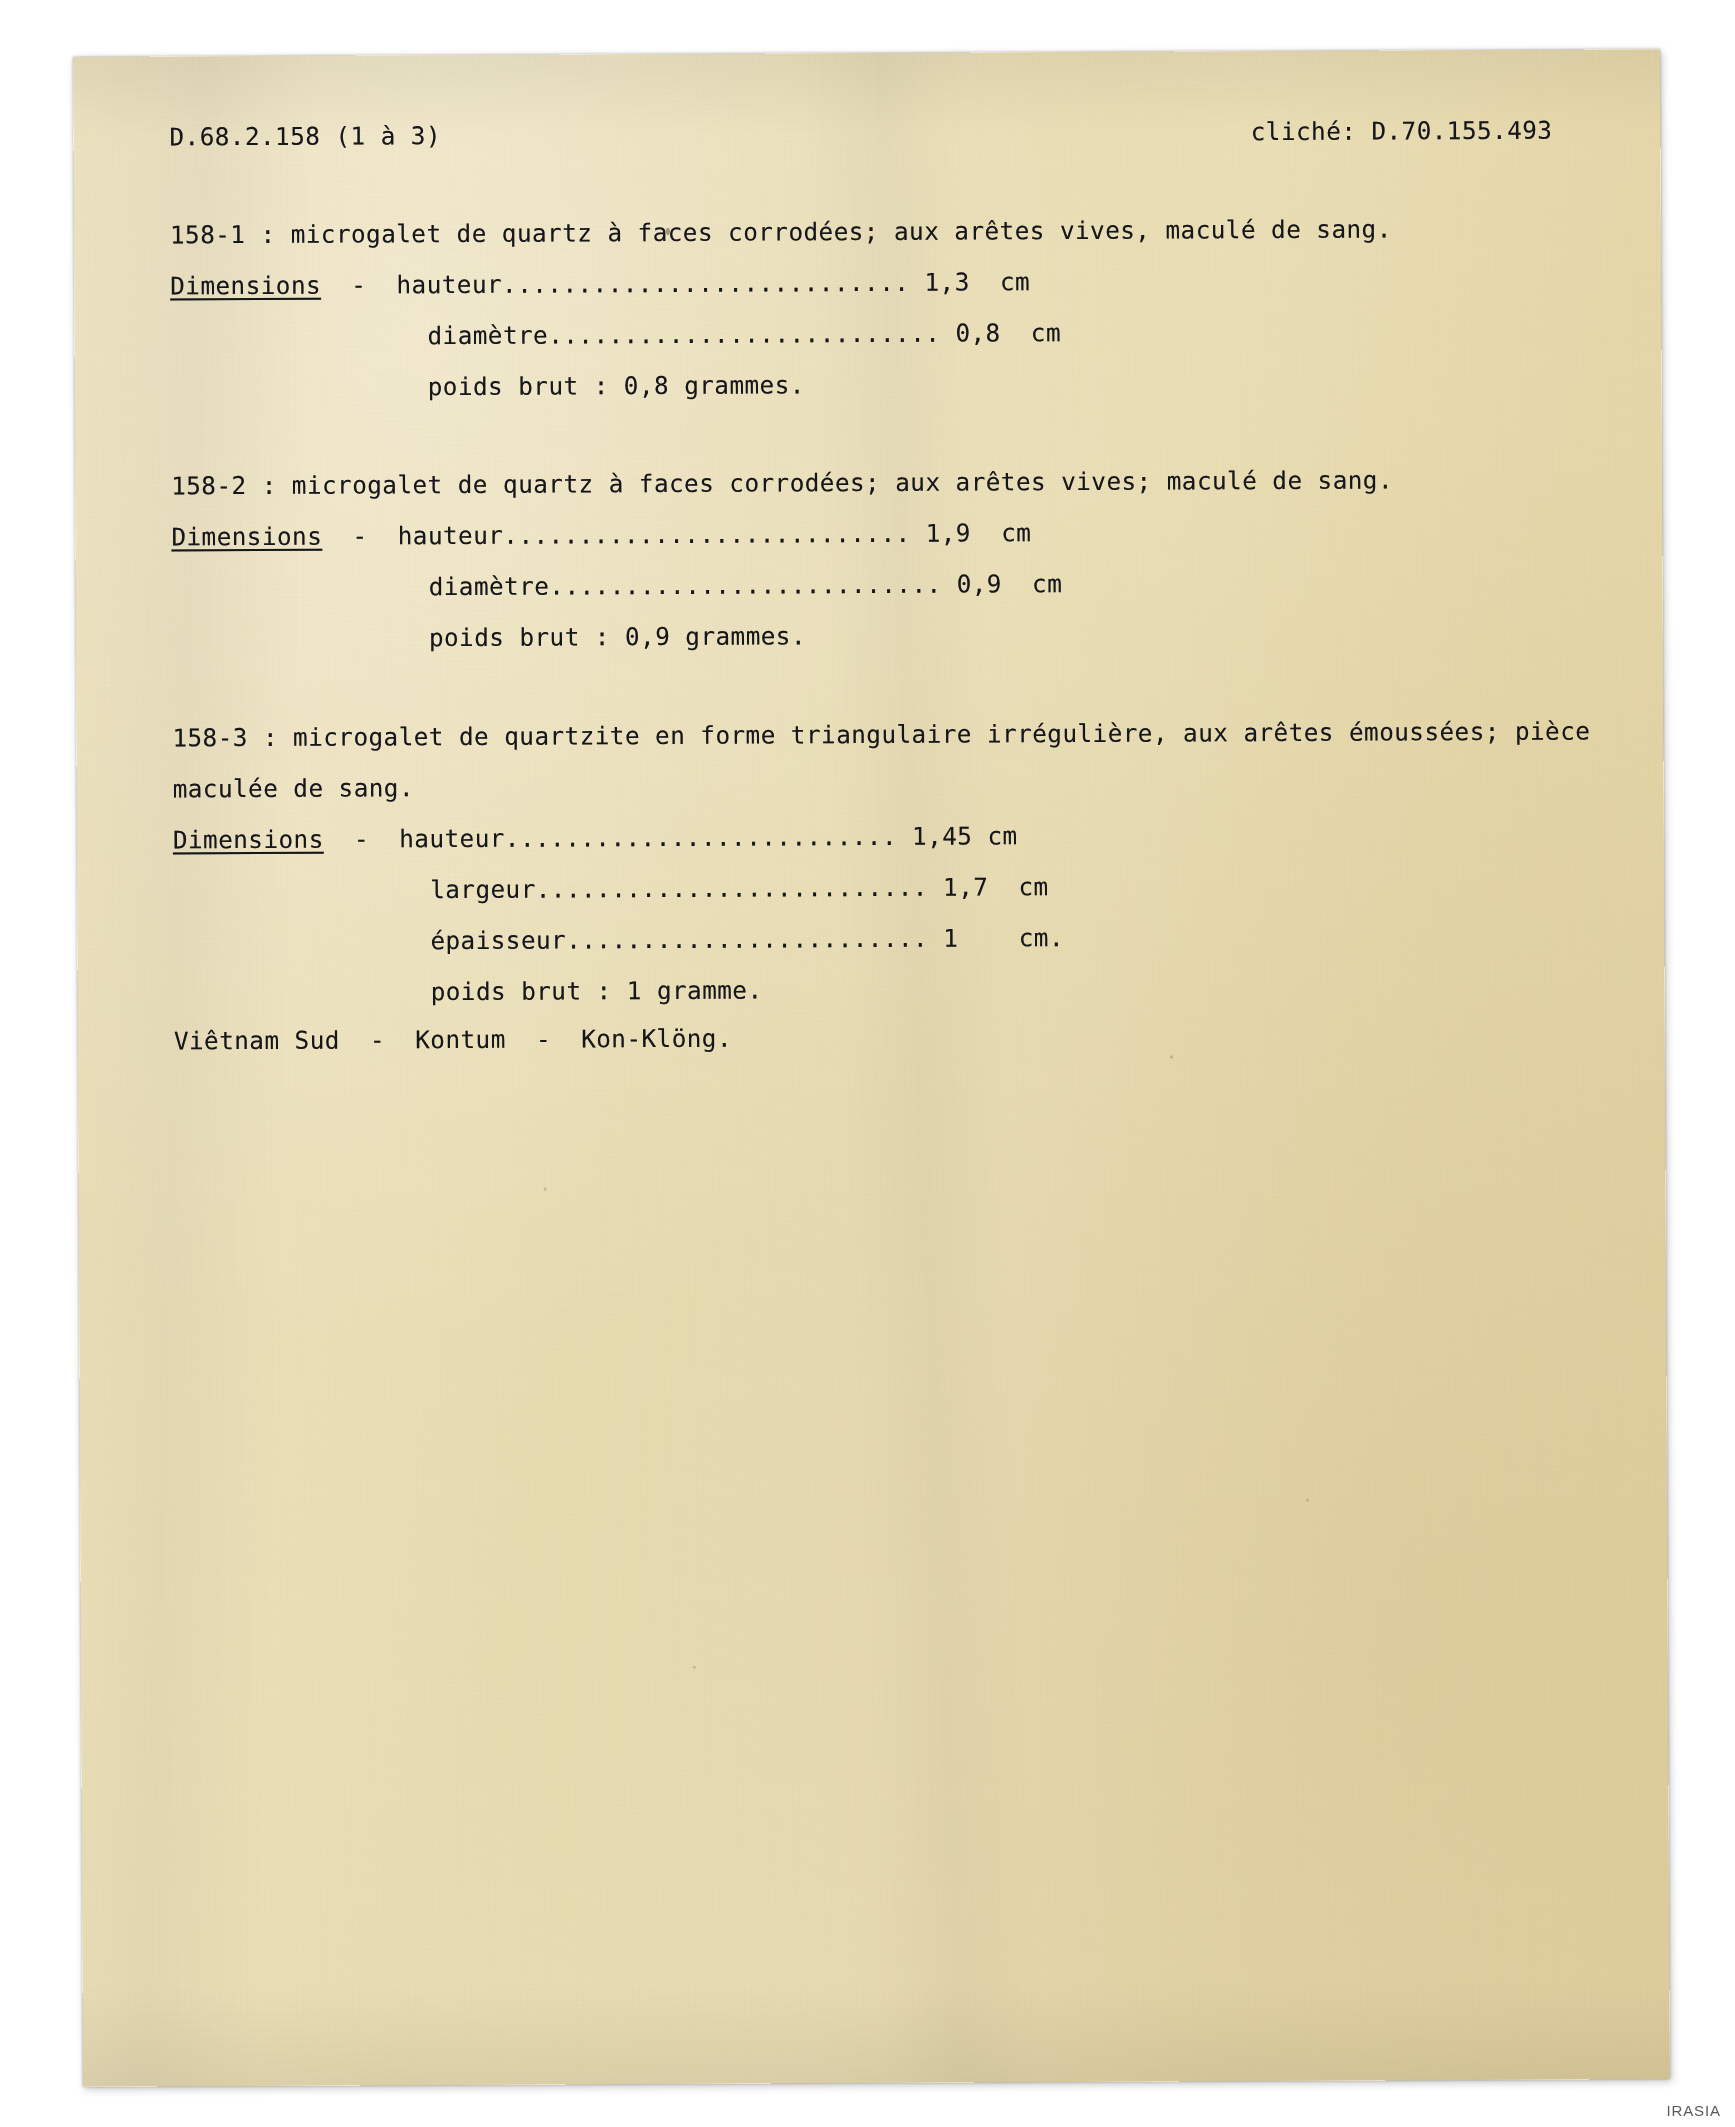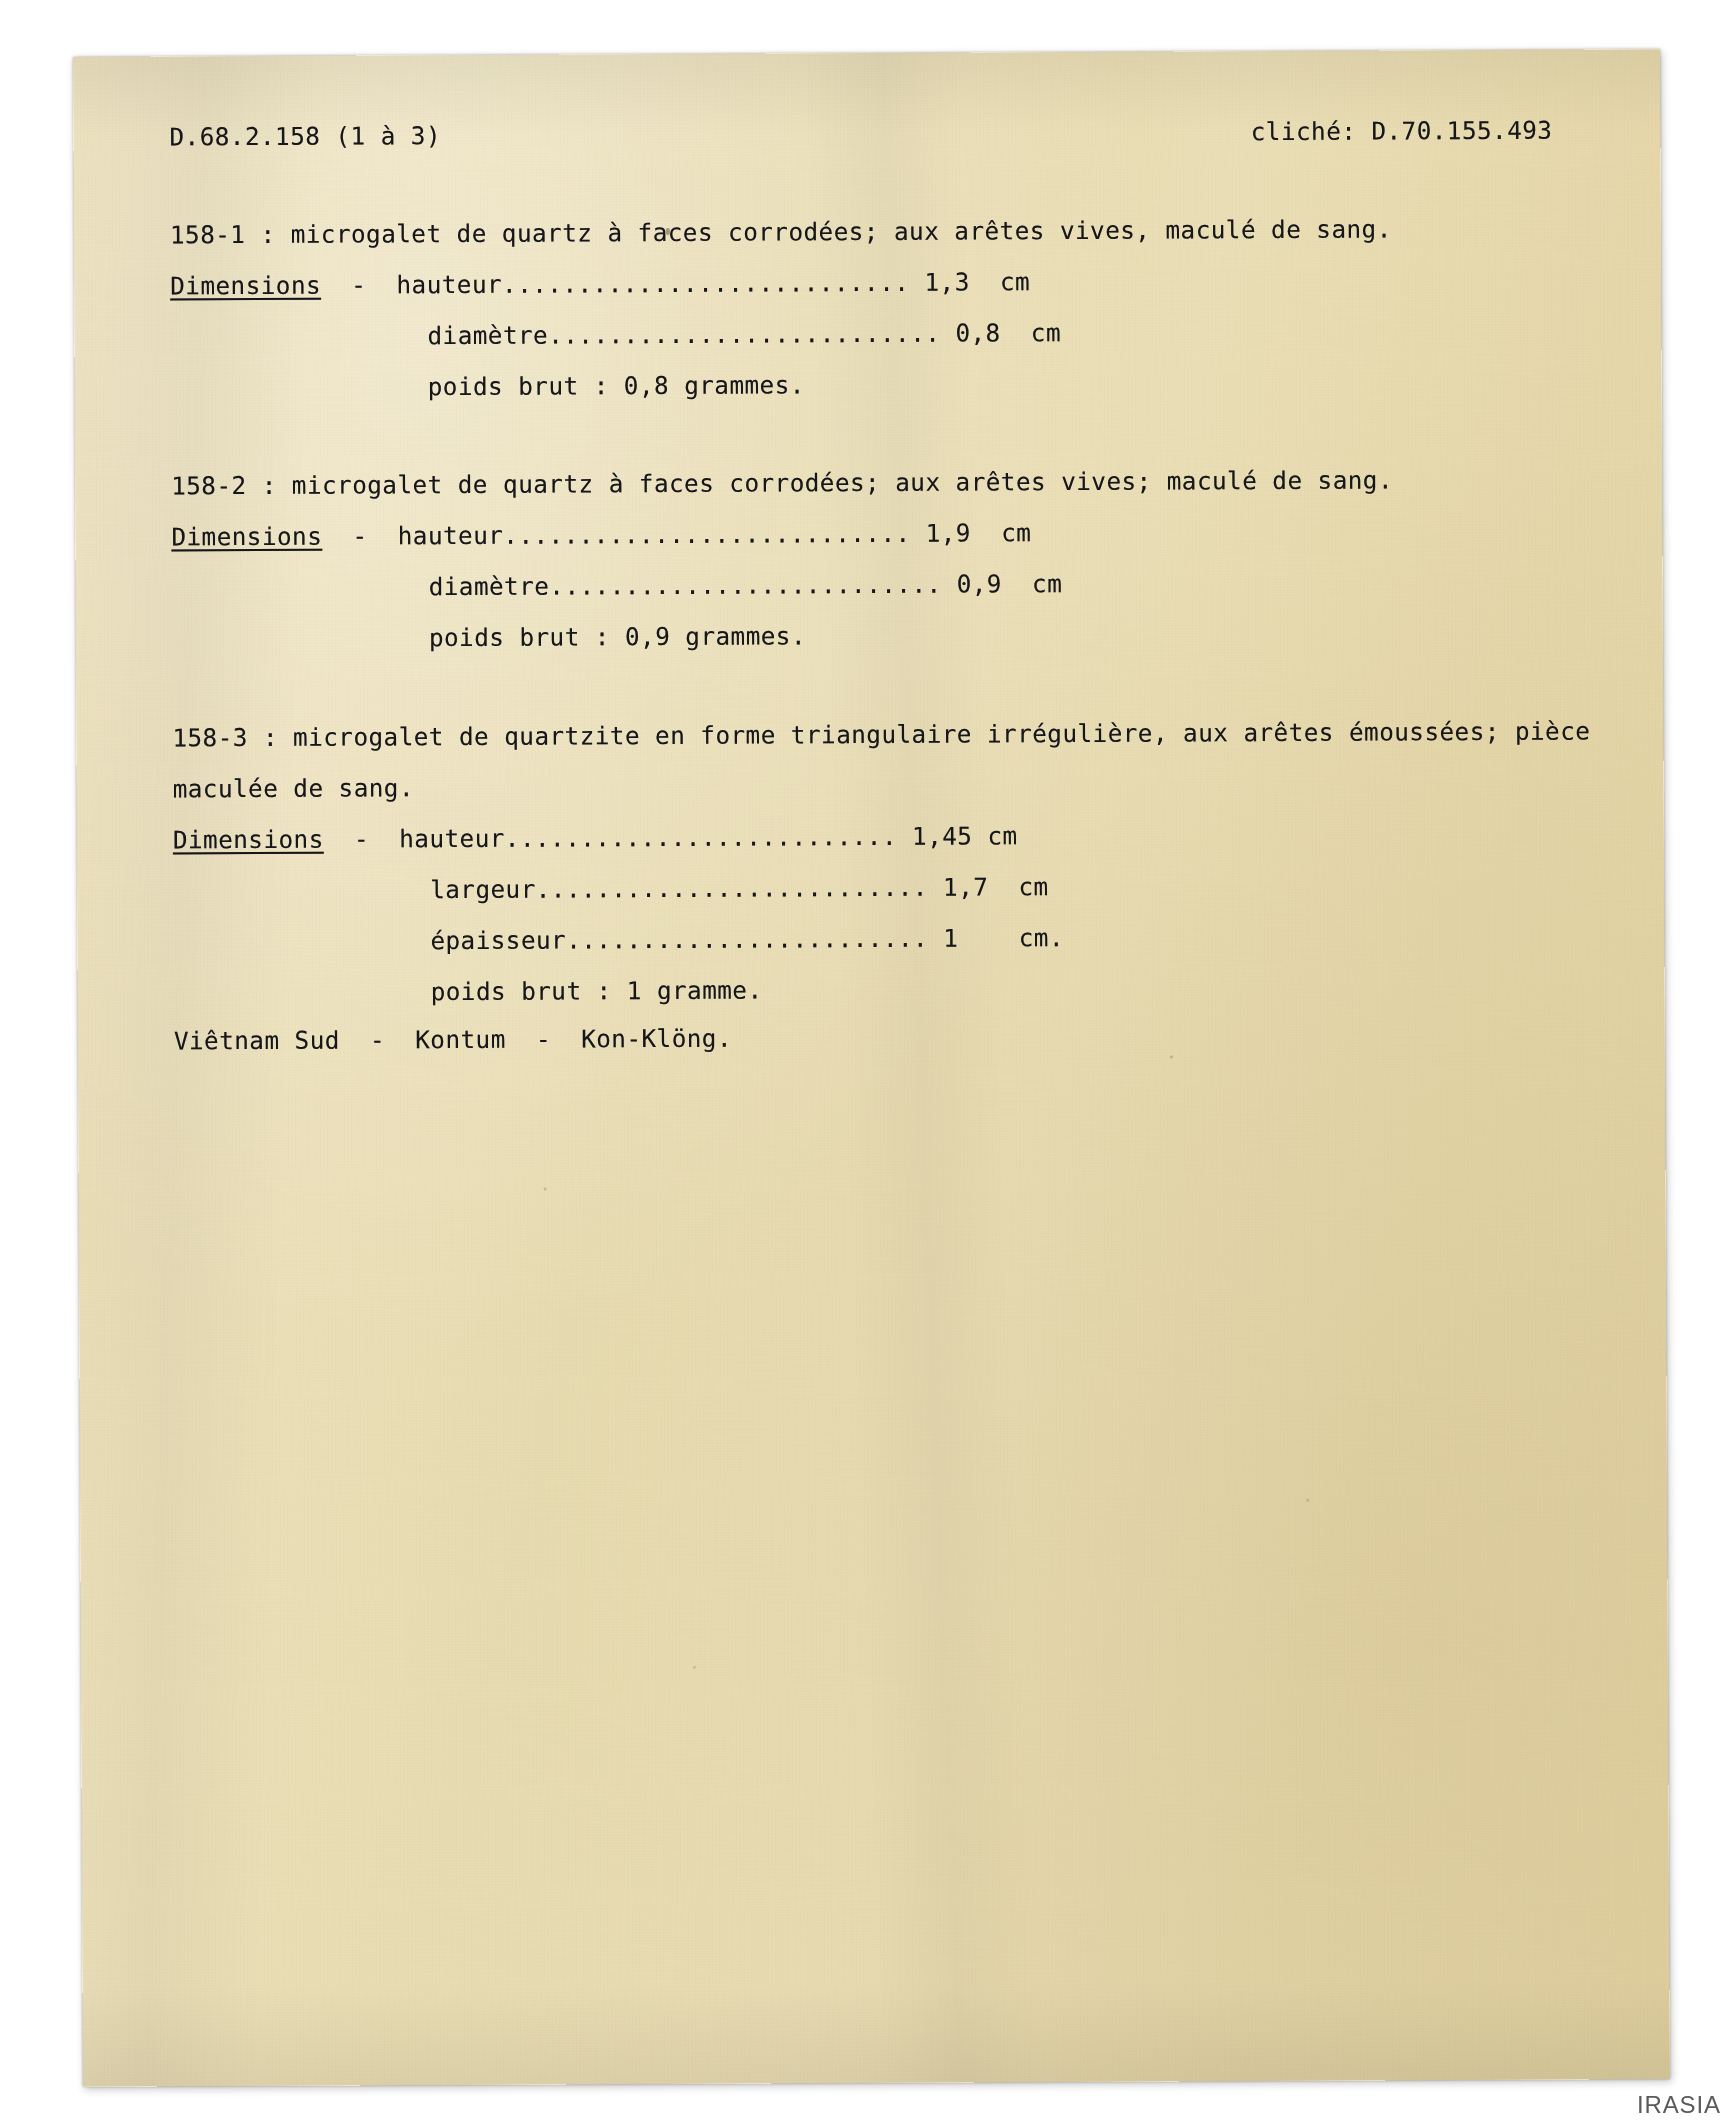--- a/index.html
+++ b/index.html
@@ -91,21 +91,21 @@
     background: rgba(70,55,25,0.45);
     border-radius: 50%;
   }
 
   
   #watermark {
     position: absolute;
     right: 14px;
     bottom: 8.9px;
     font-family: "Liberation Sans", sans-serif;
-    font-size: 24px;
+    font-size: 15px;
     letter-spacing: 0.9px;
     color: #5a5a5a;
   }
 </style>
 </head>
 <body>
 
 <div id="sheet">
 
   <div id="typescript">

